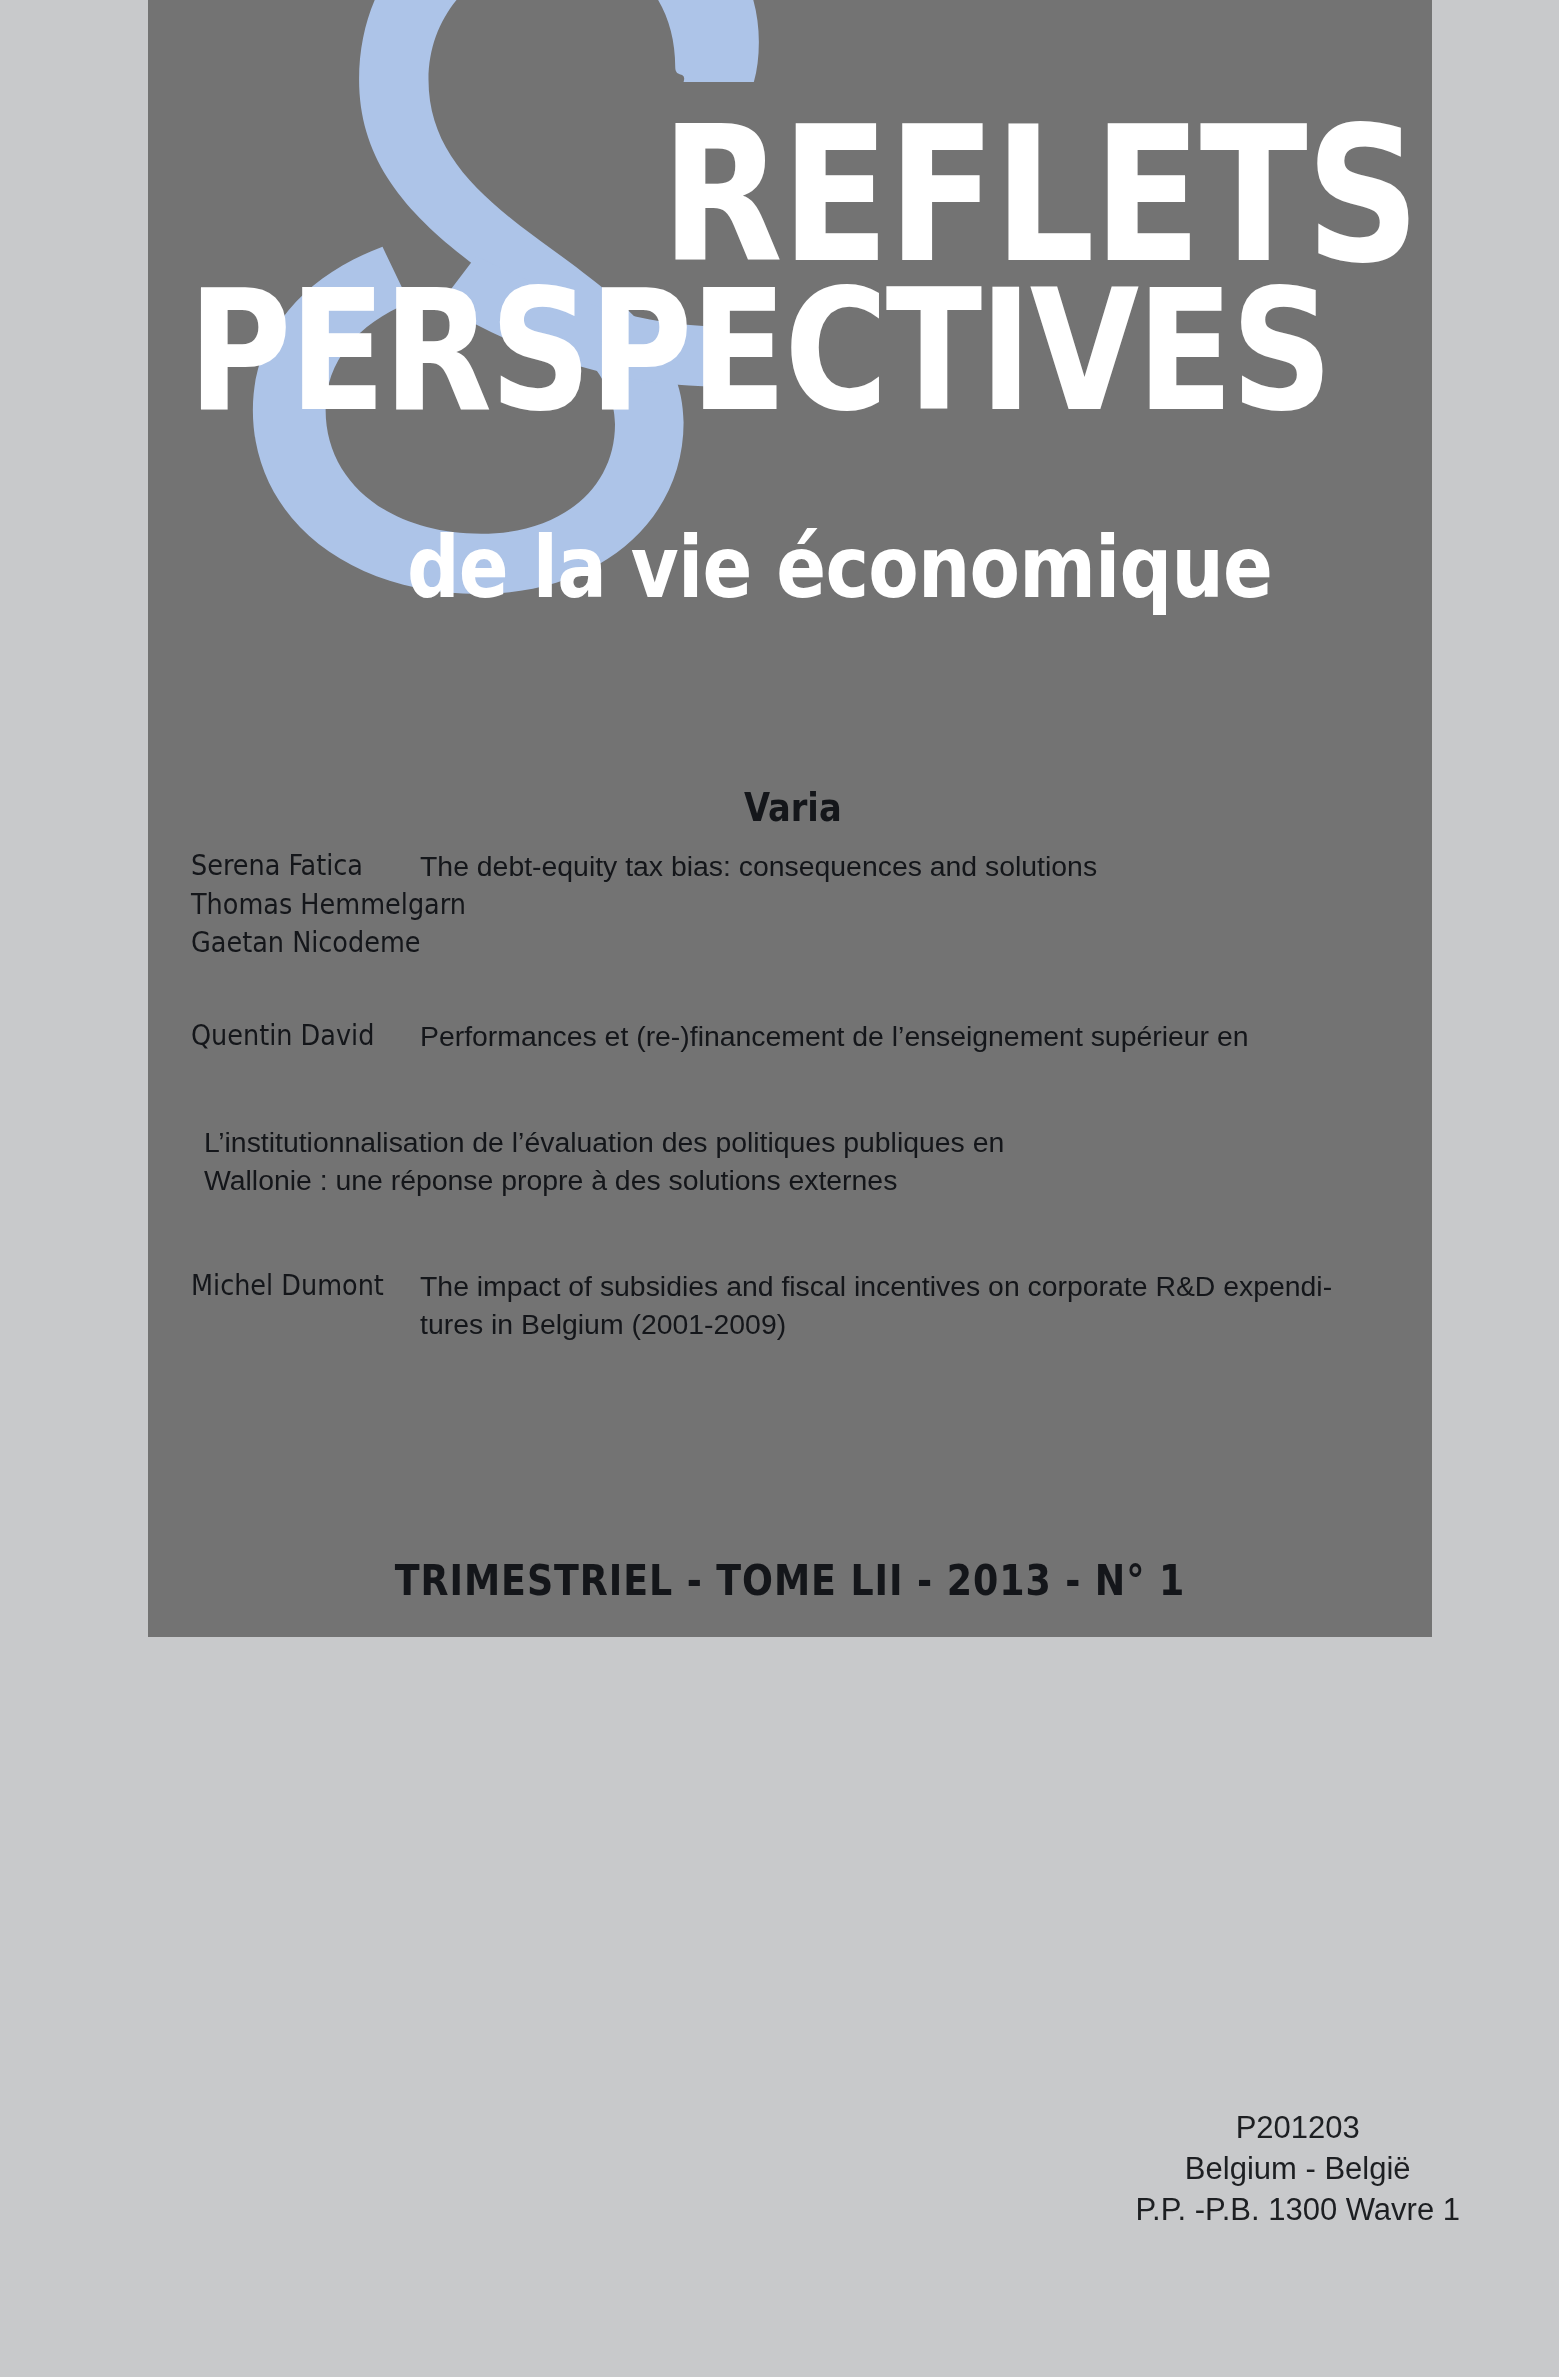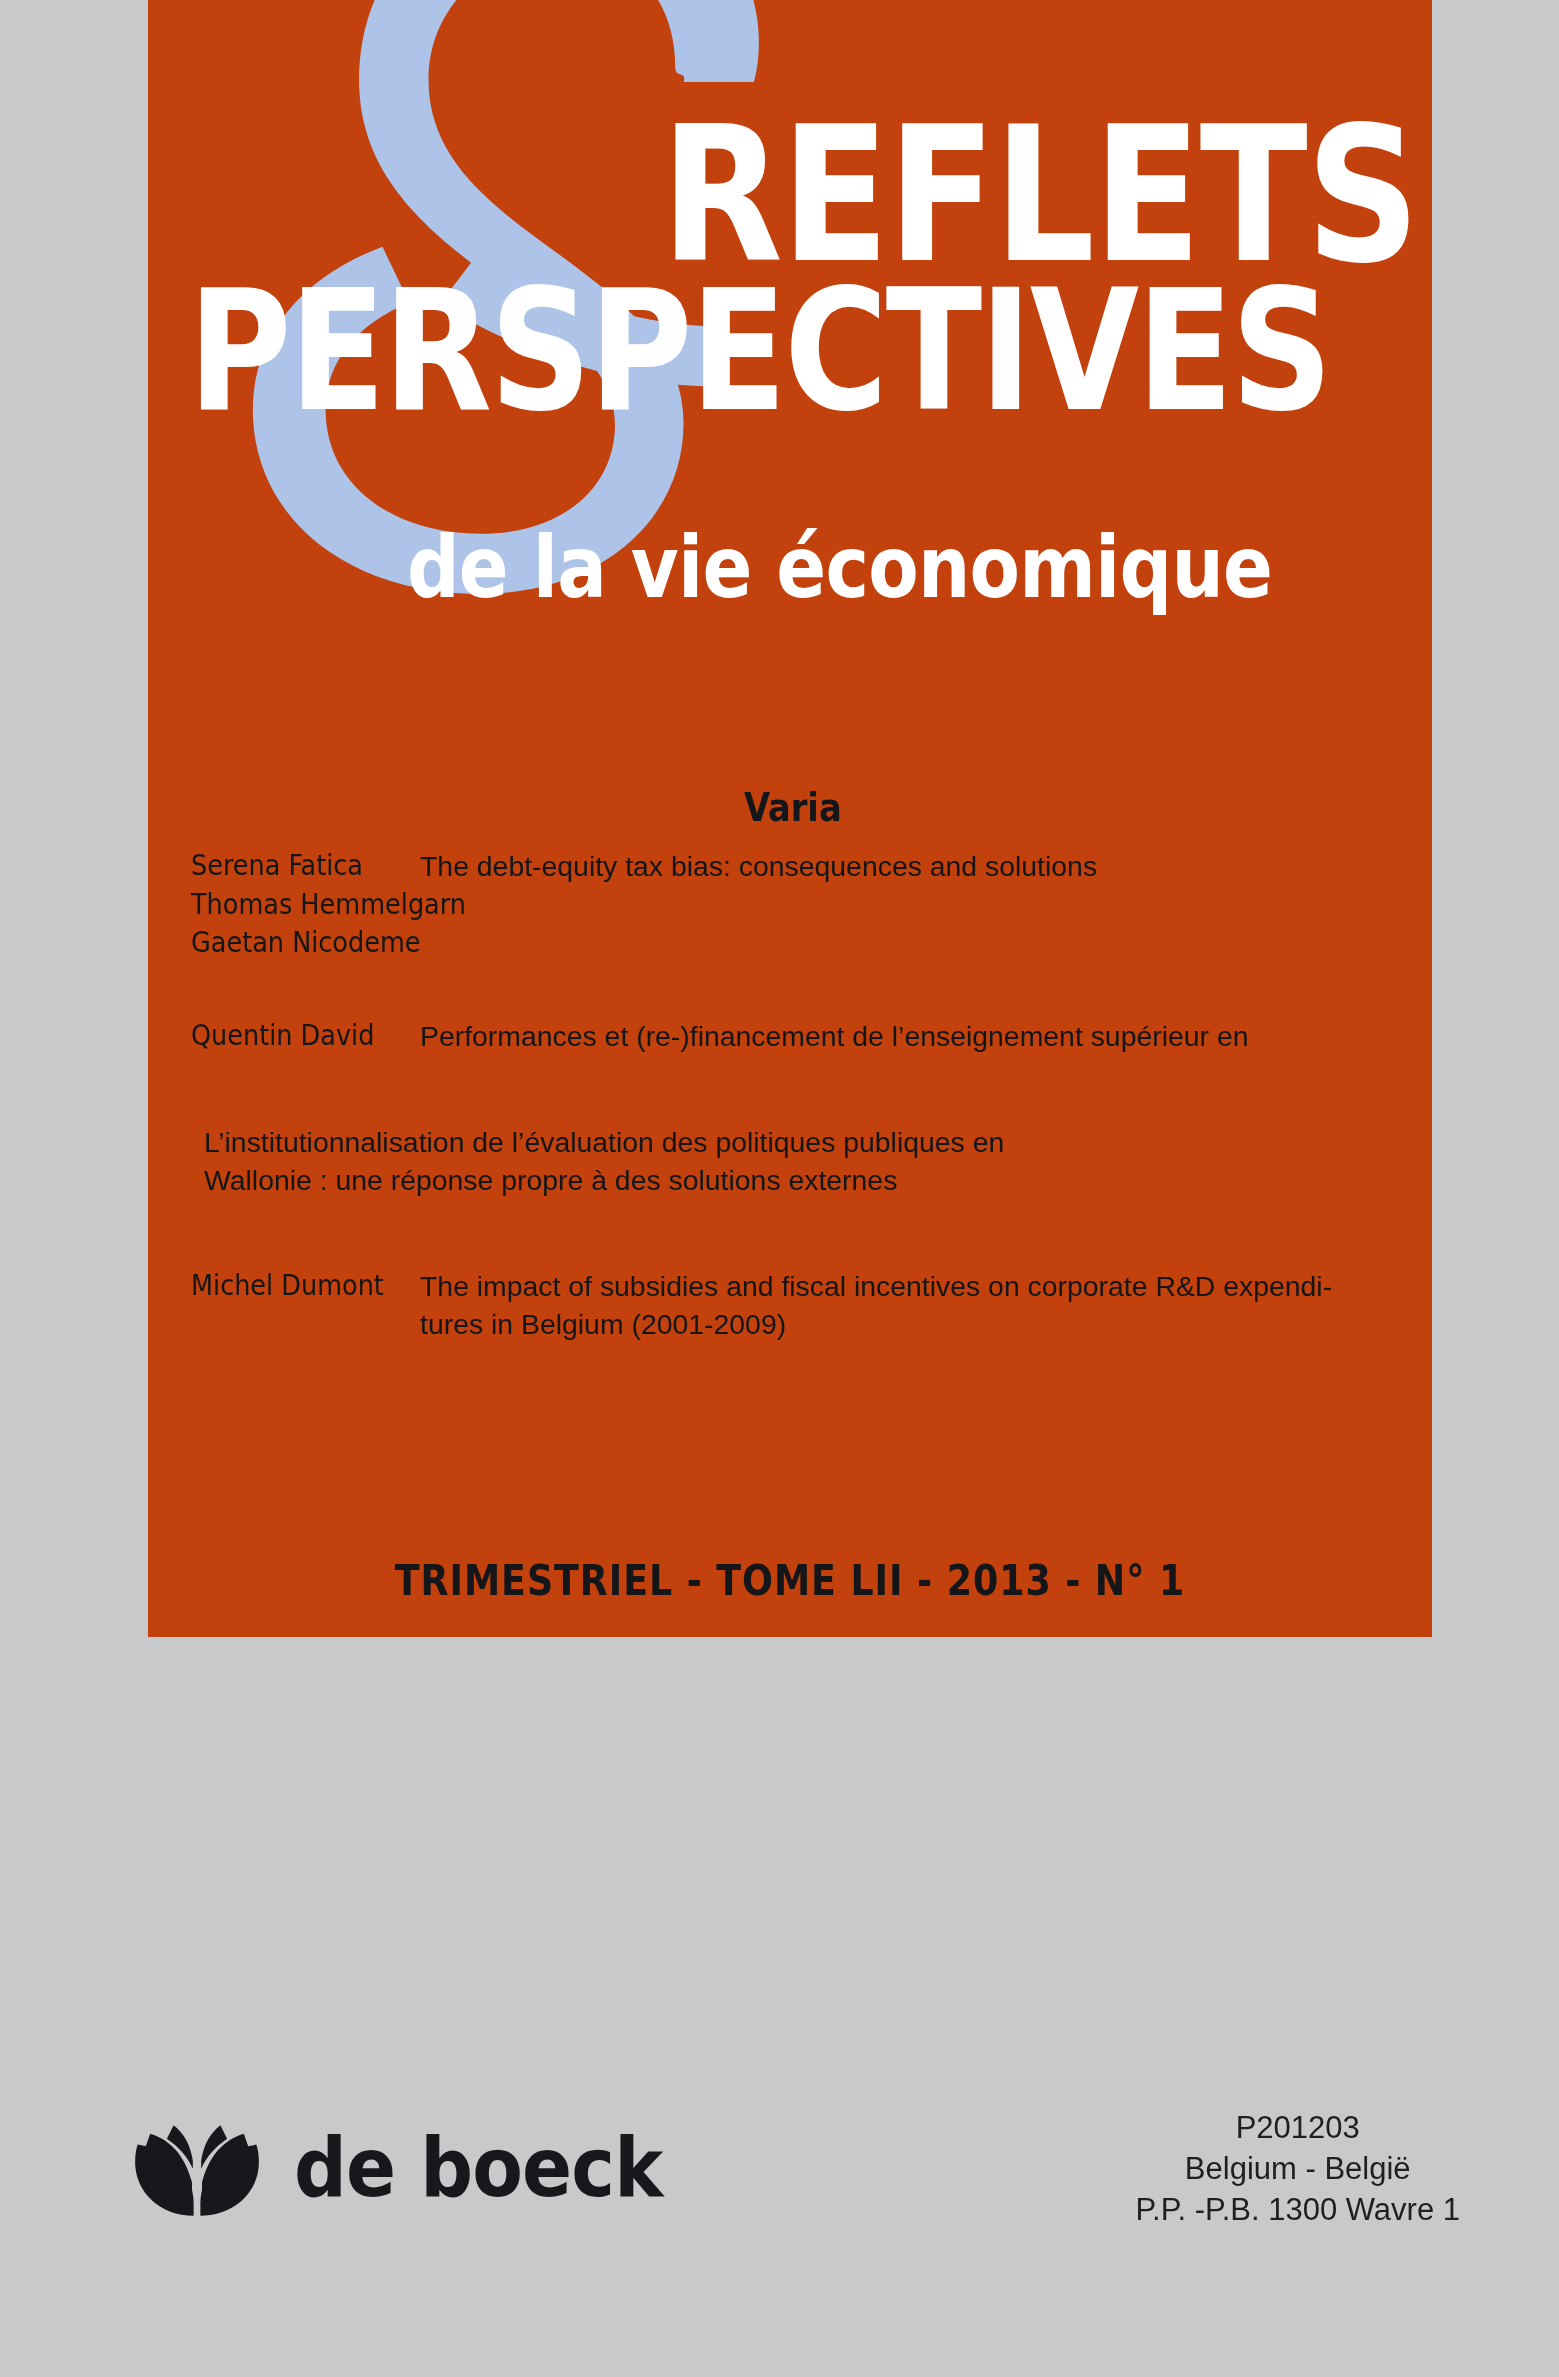--- a/index.html
+++ b/index.html
@@ -19,21 +19,21 @@
     overflow: hidden;
   }
 
   
   .blue-panel {
     position: absolute;
     left: 148px;
     top: 0;
     width: 1284px;
     height: 1637px;
-    background: #c2410c;
+    background: #737373;
     overflow: hidden;
   }
 
   
   .amp-deco {
     position: absolute;
     left: -50px;
     top: -209px;
     width: 753px;
     height: 920px;
@@ -271,41 +271,20 @@
       </div>
 
     </div>
 
     <div class="issue-line">TRIMESTRIEL - TOME LII - 2013 - N° 1</div>
 
   </div>
 
   <div class="footer">
 
-    <div class="logo-block">
-      <div class="logo-mark">
-        <svg viewBox="0 0 160 122" xmlns="http://www.w3.org/2000/svg" aria-hidden="true">
-          <g fill="#17181c">
-
-            <path d="M76 112 C 36 112, 6 84, 6 48 C 6 40, 7 33, 9 27 C 50 33, 76 62, 76 98 Z"></path>
-
-            <path d="M84 112 C 124 112, 154 84, 154 48 C 154 40, 153 33, 151 27 C 110 33, 84 62, 84 98 Z"></path>
-
-            <path d="M74 72 C 66 42, 50 22, 24 14 L 17 34 C 44 44, 62 60, 74 84 Z"></path>
-
-            <path d="M86 72 C 94 42, 110 22, 136 14 L 143 34 C 116 44, 98 60, 86 84 Z"></path>
-
-            <path d="M75 46 C 72 28, 65 14, 52 4 L 44 20 C 58 30, 68 40, 75 56 Z"></path>
-
-            <path d="M85 46 C 88 28, 95 14, 108 4 L 116 20 C 102 30, 92 40, 85 56 Z"></path>
-          </g>
-        </svg>
-      </div>
-      <div class="logo-text">de boeck</div>
-    </div>
 
     <div class="mailing-block">
       <div>P201203</div>
       <div>Belgium - België</div>
       <div>P.P. -P.B. 1300 Wavre 1</div>
     </div>
 
   </div>
 
 </div>

